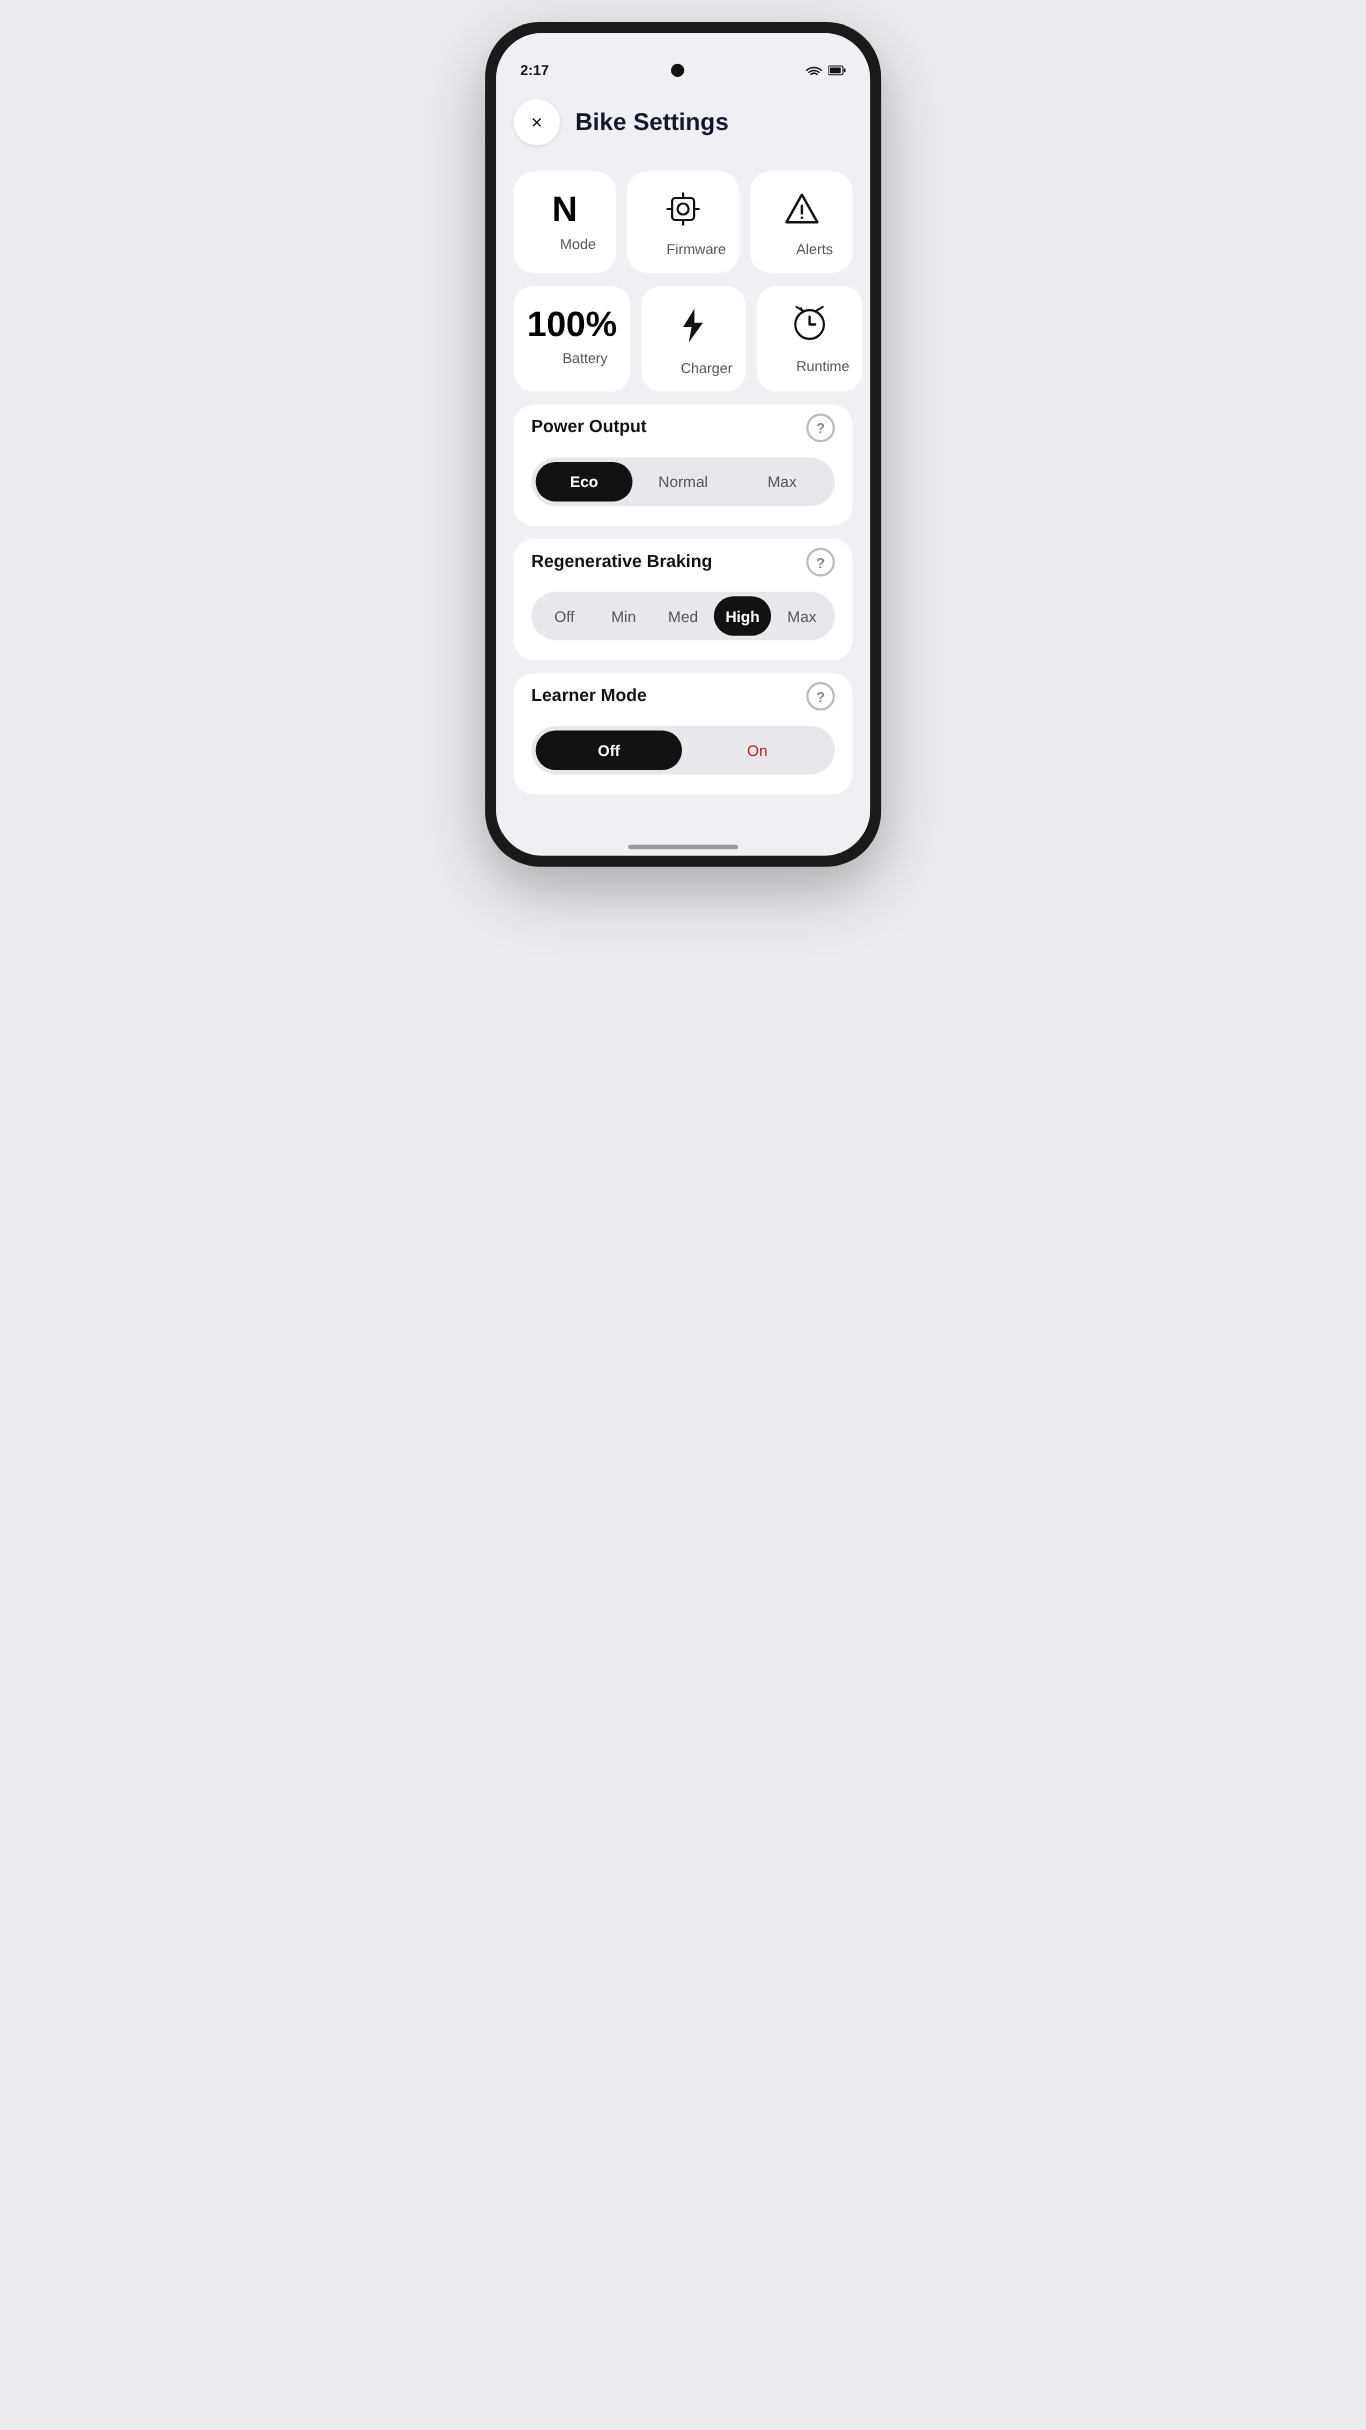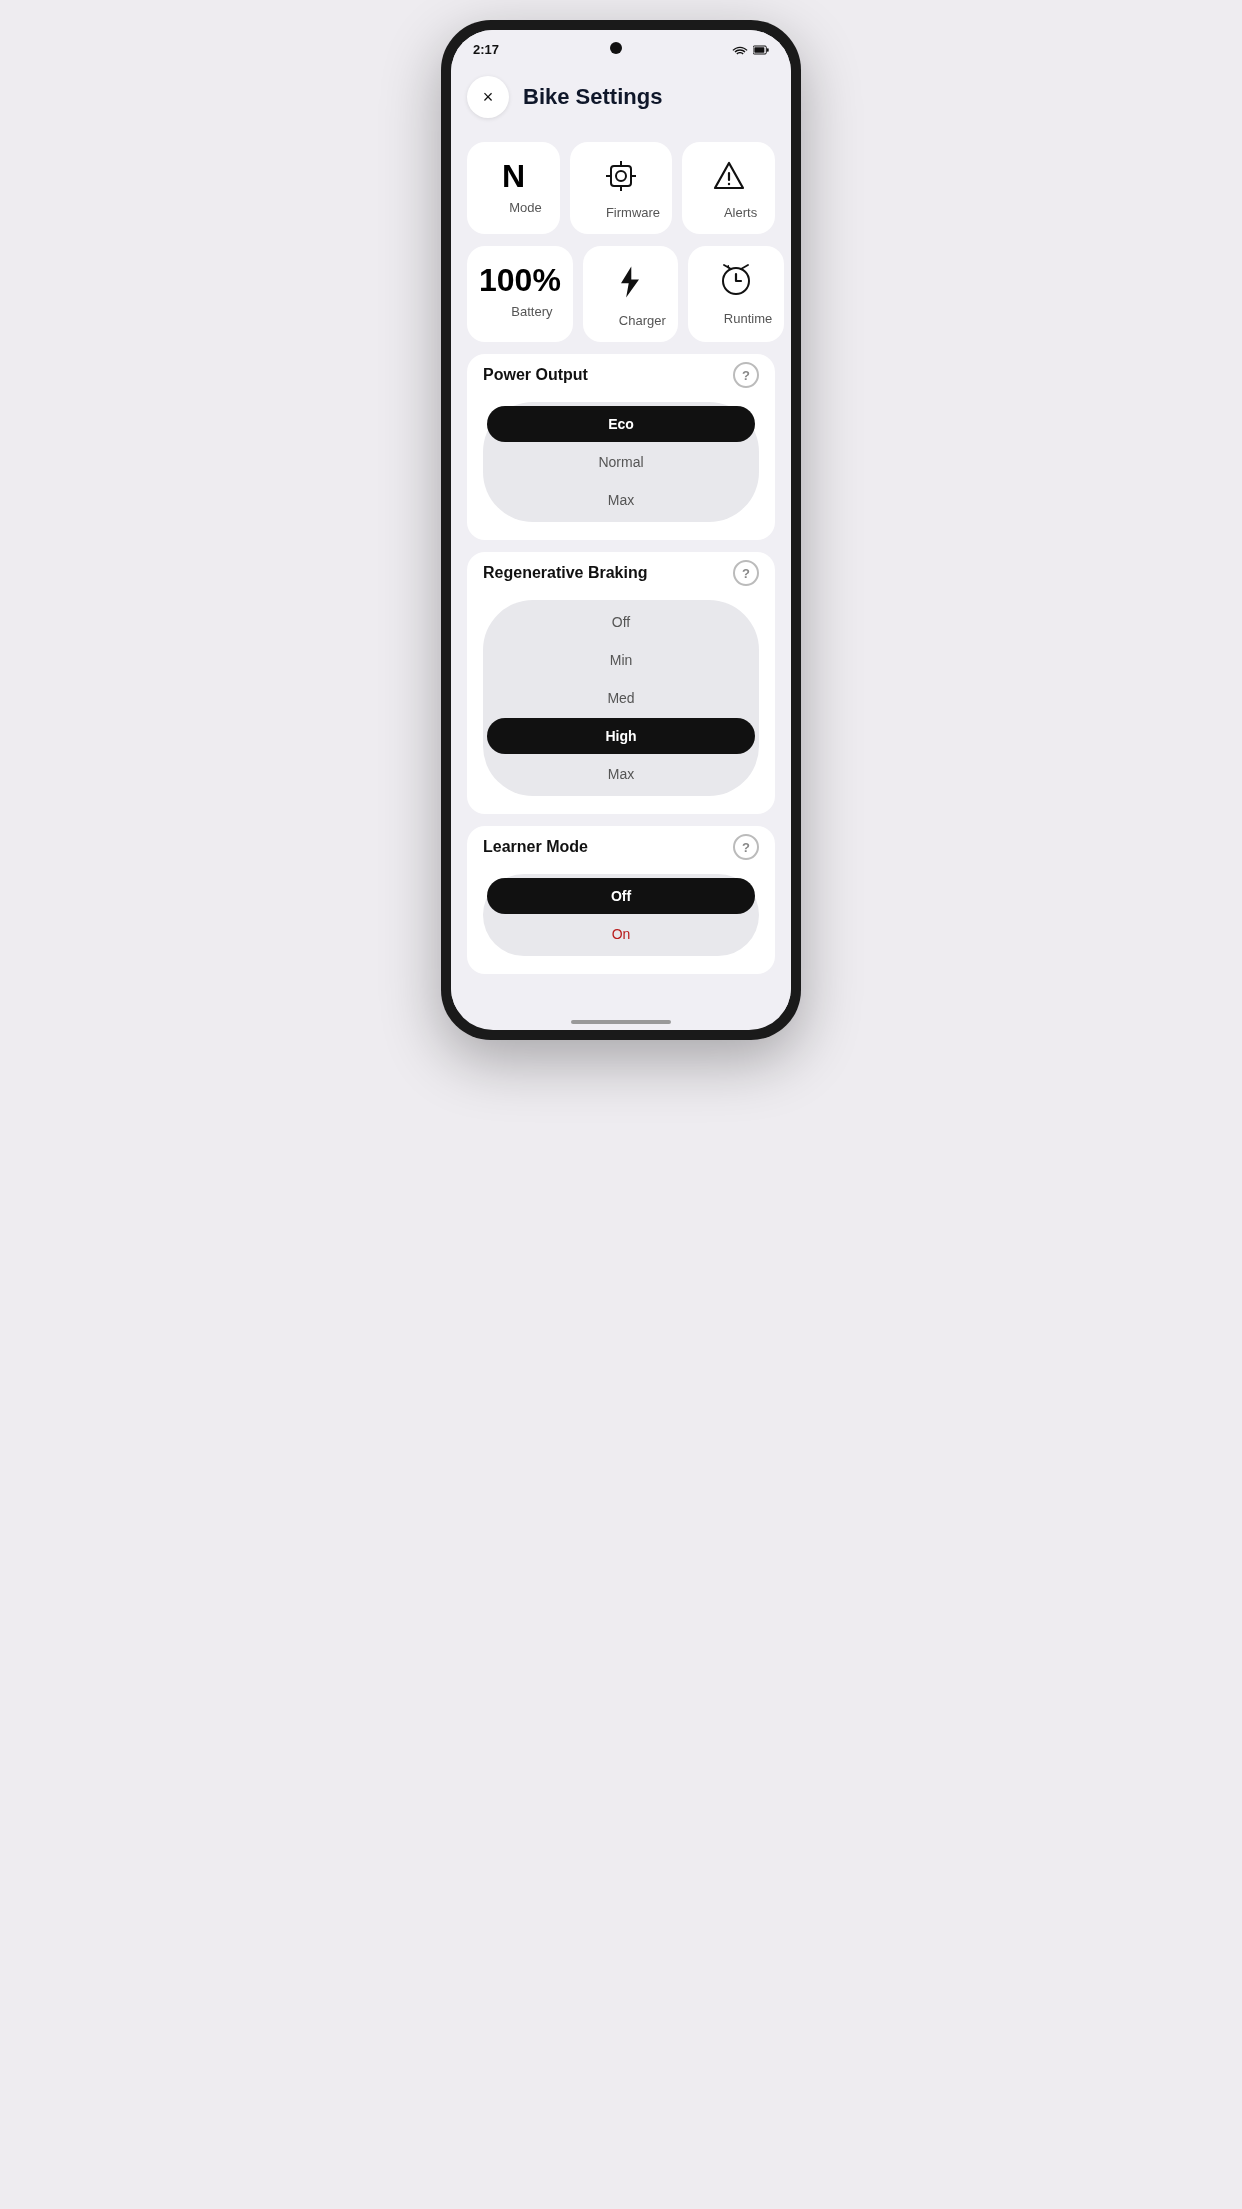--- a/index.html
+++ b/index.html
@@ -42,21 +42,22 @@
       background: #f0eff4;
       border-radius: 42px;
       overflow: hidden;
       position: relative;
     }
 
     
     .status-bar {
       display: flex;
       justify-content: space-between;
-      padding: 12px 22px 5px;
+      align-items: center;
+      padding: 26px 22px 5px;
       background: #f0eff4;
     }
 
     .status-time {
       font-size: 13px;
       font-weight: 600;
       color: #111;
     }
 
     .status-camera {
@@ -187,21 +188,20 @@
       cursor: pointer;
     }
 
     
     .toggle-group {
       background: #e8e8ec;
       border-radius: 50px;
       display: flex;
       padding: 4px;
       gap: 2px;
-      flex-direction: column;
     }
 
     .toggle-option {
       flex: 1;
       text-align: center;
       padding: 10px 6px;
       border-radius: 44px;
       font-size: 14px;
       font-weight: 500;
       color: #555;

